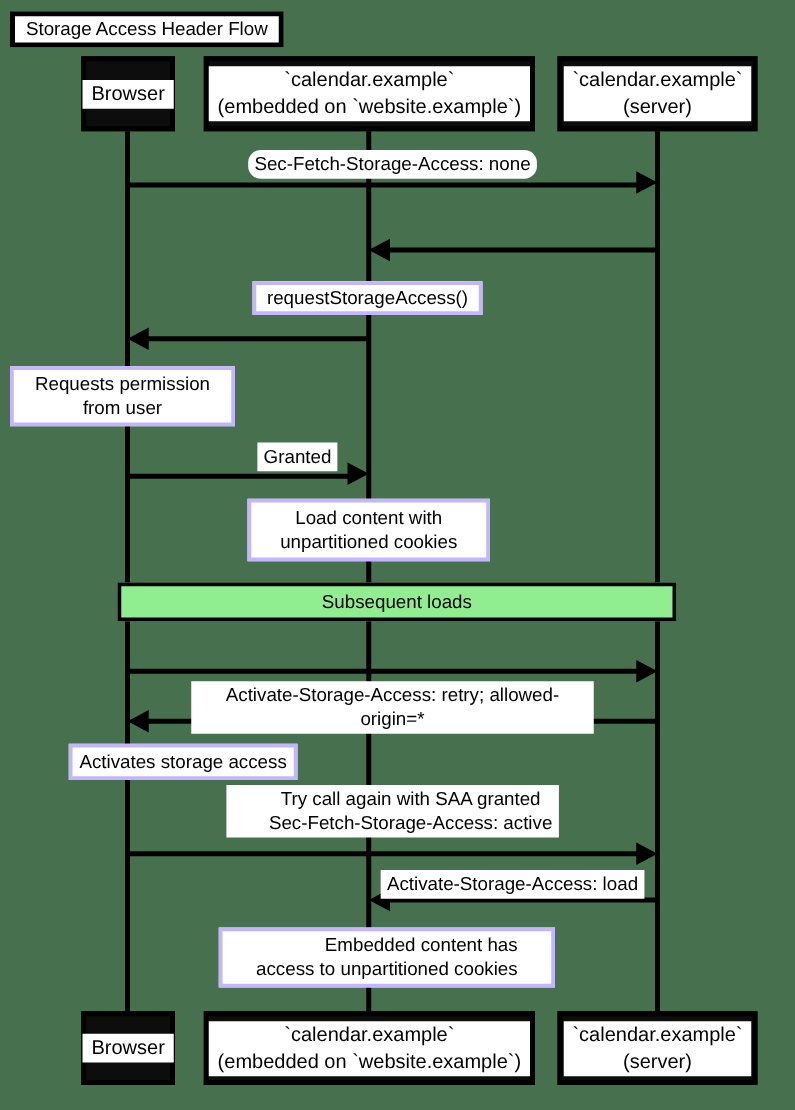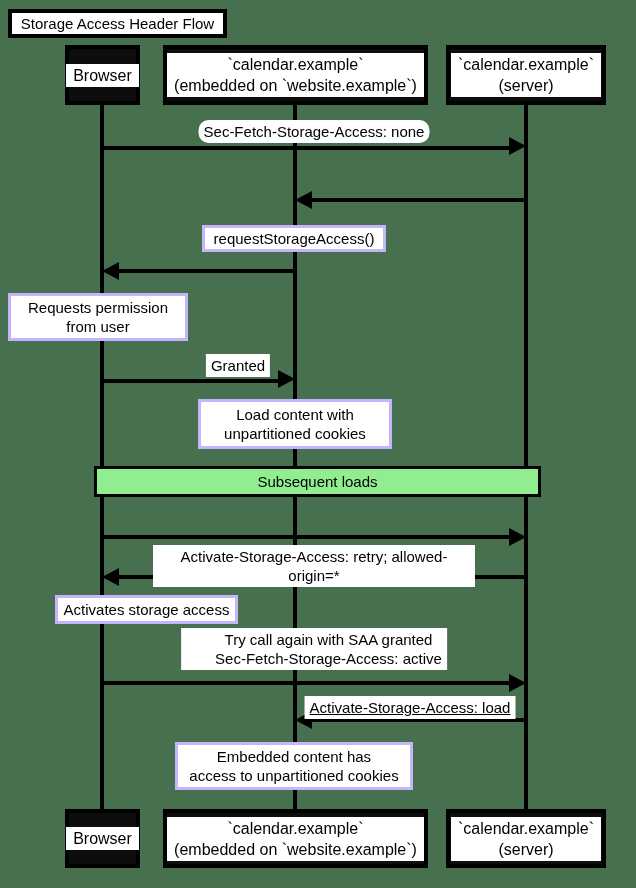--- a/index.html
+++ b/index.html
@@ -84,25 +84,25 @@
   <div class="aline" style="left:118px;top:575px;width:408px;"></div>
   <div class="ah-l" style="left:102px;top:568px;"></div>
 
   <div class="note" style="left:10px;top:595px;width:183px;height:29px;margin-left:45px;">Activates storage access</div>
 
   <div class="msg" style="left:314px;top:628px;padding-left:34px;">Try call again with SAA granted
 Sec-Fetch-Storage-Access: active</div>
   <div class="aline" style="left:102px;top:681px;width:408px;"></div>
   <div class="ah-r" style="left:509px;top:674px;"></div>
 
-  <div class="msg" style="left:410px;top:696px;text-decoration:underline;">Activate-Storage-Access: load</div>
+  <div class="msg" style="left:410px;top:696px;">Activate-Storage-Access: load</div>
   <div class="aline" style="left:311px;top:718px;width:215px;"></div>
   <div class="ah-l" style="left:295px;top:711px;"></div>
 
-  <div class="note" style="left:175px;top:742px;width:238px;height:48px;">Embedded content has
+  <div class="note" style="left:175px;top:742px;width:269px;height:48px;text-align:right;">Embedded content has
 access to unpartitioned cookies</div>
 
   <div class="actor" style="left:65px;top:809px;width:75px;height:59px;">
     <span class="patch">Browser</span>
   </div>
   <div class="actor" style="left:163px;top:809px;width:265px;height:59px;">
     <span class="patch">`calendar.example`
 (embedded on `website.example`)</span>
   </div>
   <div class="actor" style="left:446px;top:809px;width:160px;height:59px;">

